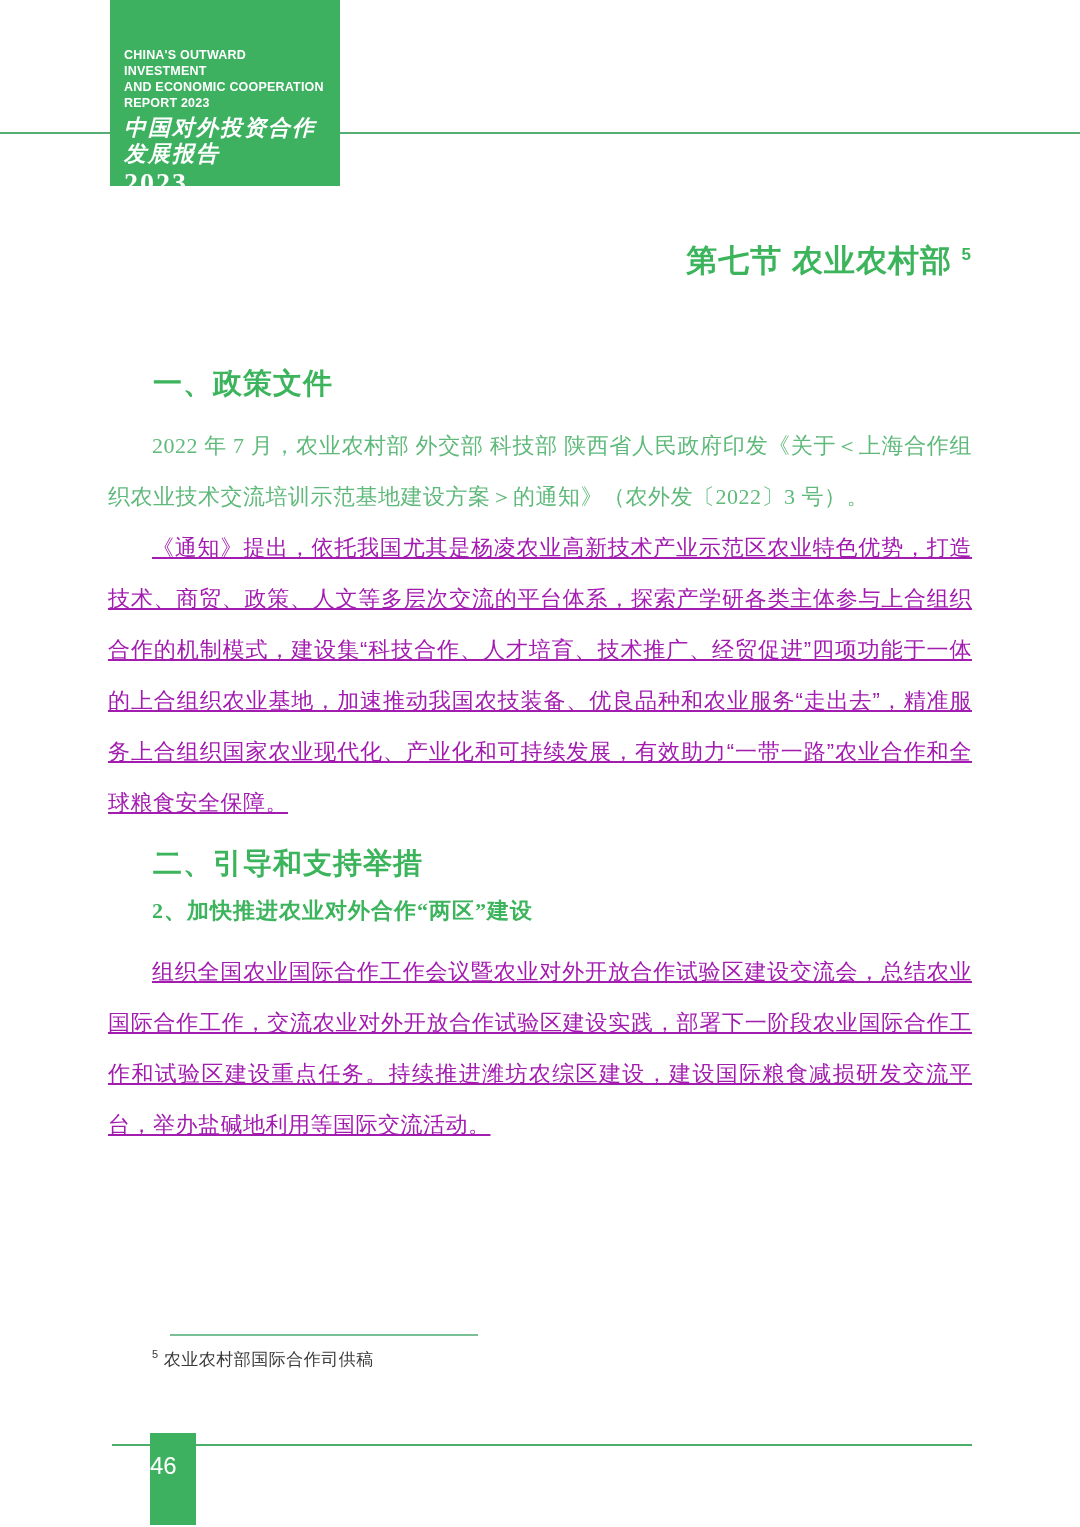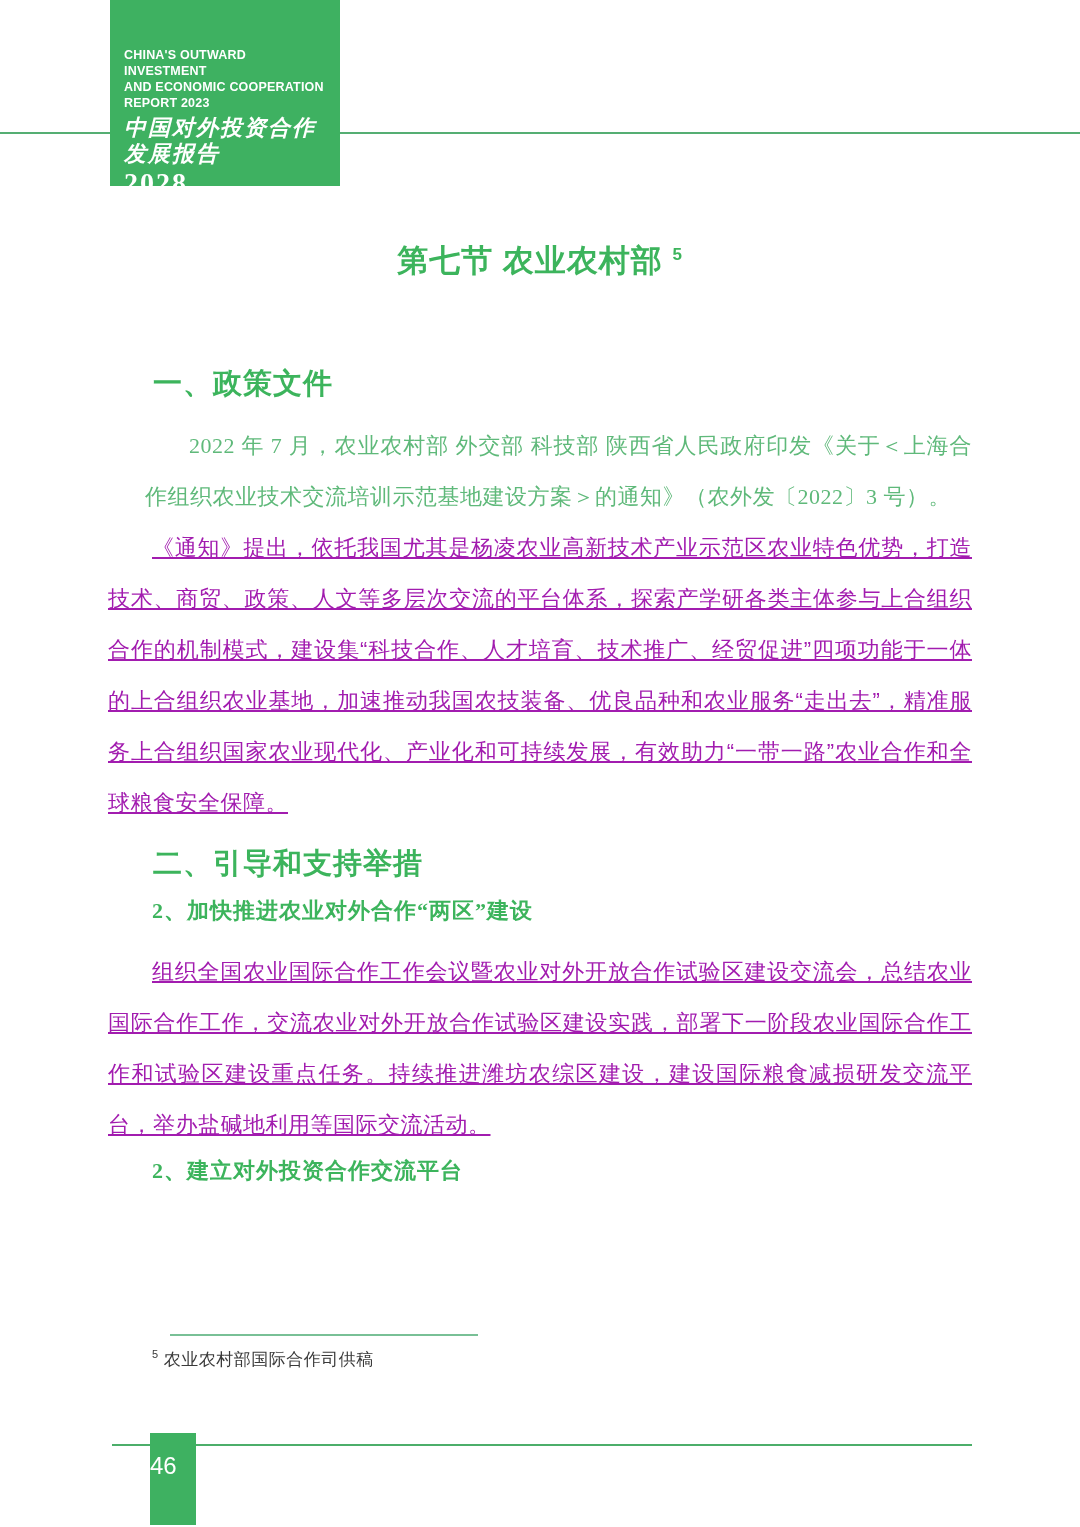--- a/index.html
+++ b/index.html
@@ -45,21 +45,21 @@
     line-height: 30px; margin-top: 1px; letter-spacing: 2px;
   }
 
   
   .content {
     position: absolute; top: 240px; left: 108px;
     width: 864px;
     color: #1f1f1f;
   }
   .doc-title {
-    text-align: center;
+    text-align: right;
     color: #3cb45c;
     font-size: 31px; font-weight: bold;
     height: 44px;
     letter-spacing: 1px;
   }
   .doc-title sup { font-size: 17px; font-weight: bold; }
 
   .sec-heading {
     color: #3cb45c;
     font-size: 29px; font-weight: bold;
@@ -73,21 +73,20 @@
     font-size: 22px;
     line-height: 51px;
     text-align: justify;
     text-indent: 2em;
     letter-spacing: 0.5px;
   }
   .para-lead {
     margin-top: 20px;
     color: #5fb97a;
     font-family: "Liberation Serif", serif;
-    margin-left: 37px;
   }
   .para-black { color: #a21caf; text-decoration: underline; }
 
   .sub-heading {
     color: #3cb45c;
     font-size: 22px; font-weight: bold;
     font-family: "Liberation Serif", serif;
     text-indent: 2em;
     letter-spacing: 1px;
   }
@@ -136,42 +135,41 @@
   <div class="brand-box">
     <div class="brand-en">
       <div>CHINA'S OUTWARD INVESTMENT</div>
       <div>AND ECONOMIC COOPERATION</div>
       <div>REPORT 2023</div>
     </div>
     <div class="brand-cn">
       <div>中国对外投资合作</div>
       <div>发展报告</div>
     </div>
-    <div class="brand-year">2028</div>
+    <div class="brand-year">2023</div>
   </div>
 
   <div class="content">
     <div class="doc-title">
       <span>第七节 农业农村部</span>
       <sup>5</sup>
     </div>
 
     <div class="sec-heading sec-heading-1">一、政策文件</div>
 
     <p class="para para-lead">2022 年 7 月，农业农村部 外交部 科技部 陕西省人民政府印发《关于＜上海合作组织农业技术交流培训示范基地建设方案＞的通知》（农外发〔2022〕3 号）。</p>
 
     <p class="para para-black">《通知》提出，依托我国尤其是杨凌农业高新技术产业示范区农业特色优势，打造技术、商贸、政策、人文等多层次交流的平台体系，探索产学研各类主体参与上合组织合作的机制模式，建设集“科技合作、人才培育、技术推广、经贸促进”四项功能于一体的上合组织农业基地，加速推动我国农技装备、优良品种和农业服务“走出去”，精准服务上合组织国家农业现代化、产业化和可持续发展，有效助力“一带一路”农业合作和全球粮食安全保障。</p>
 
     <div class="sec-heading sec-heading-2">二、引导和支持举措</div>
 
     <div class="sub-heading sub-heading-1">2、加快推进农业对外合作“两区”建设</div>
 
     <p class="para para-black para-sub1">组织全国农业国际合作工作会议暨农业对外开放合作试验区建设交流会，总结农业国际合作工作，交流农业对外开放合作试验区建设实践，部署下一阶段农业国际合作工作和试验区建设重点任务。持续推进潍坊农综区建设，建设国际粮食减损研发交流平台，举办盐碱地利用等国际交流活动。</p>
 
-    <div class="sub-heading sub-heading-2">2、建立对外投资合作交流平台</div>
 
   </div>
 
   <div class="footnote-rule"></div>
   <div class="footnote">
     <sup>5</sup><span>农业农村部国际合作司供稿</span>
   </div>
 
   <div class="footer-rule"></div>
   <div class="page-badge">

